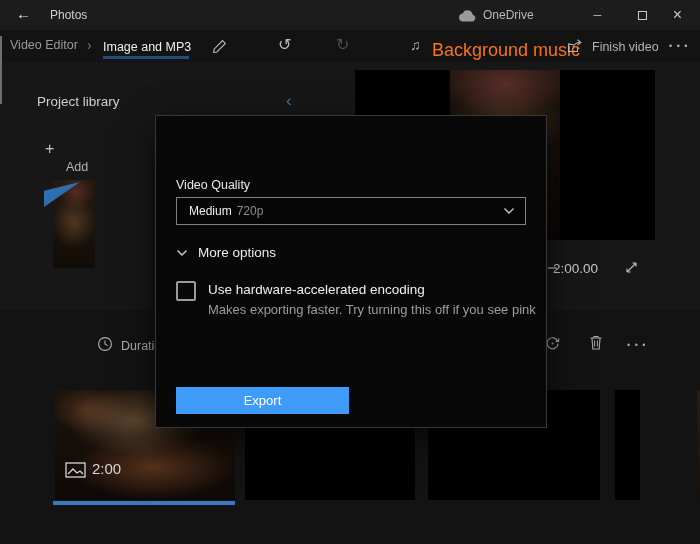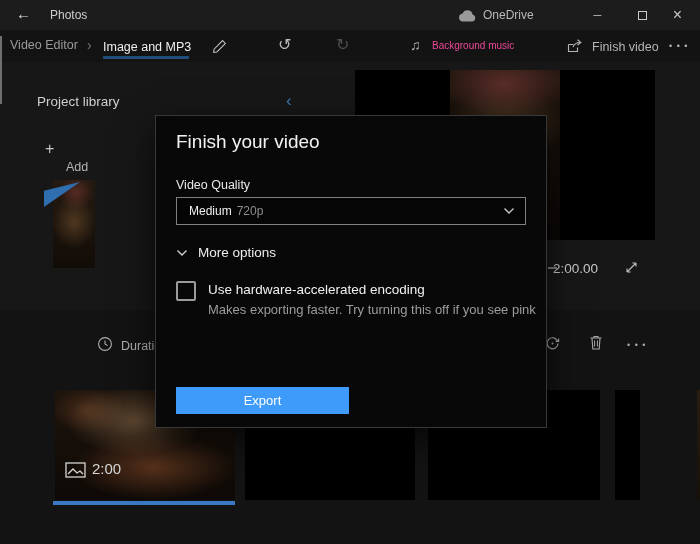--- a/index.html
+++ b/index.html
@@ -112,21 +112,21 @@
         <path d="M11.3 1.7l3 3L5.2 13.8 1.8 14.2 2.2 10.8z" fill="none" stroke="#c3c3c3" stroke-width="1.1"></path>
       </svg>
     </span>
 
     <span class="abs icon" style="left:278px;top:7px;font-size:16px;color:#b9b9b9;">↺</span>
     <span class="abs icon" style="left:336px;top:7px;font-size:16px;color:#4f4f4f;">↻</span>
 
     <div class="sep" style="left:386px;"></div>
 
     <span class="abs icon" style="left:410px;top:8px;font-size:14px;color:#b5b5b5;">♫</span>
-    <span class="abs txt" style="left:432px;top:10px;font-size:10px;color:#ec4899;">Background music</span>
+    <span class="abs txt" style="left:432px;top:10px;font-size:18px;color:#f97316;">Background music</span>
 
     <div class="sep" style="left:545px;"></div>
 
     <span class="abs" style="left:566px;top:8px;">
       <svg width="17" height="16" viewBox="0 0 17 16">
         <path d="M2.5 6.5h5M2.5 6.5v7h9v-4" fill="none" stroke="#b5b5b5" stroke-width="1.1"></path>
         <path d="M7 9c1.5-3.5 4-4.5 7-4.5" fill="none" stroke="#b5b5b5" stroke-width="1.1"></path>
         <path d="M11.5 1.8L14.8 4.4 11.5 7" fill="none" stroke="#b5b5b5" stroke-width="1.1"></path>
       </svg>
     </span>
@@ -194,21 +194,20 @@
     </div>
     <div class="tl-bar"></div>
 
     <div class="cell" style="left:245px;width:170px;"></div>
     <div class="cell" style="left:428px;width:172px;"></div>
     <div class="cell" style="left:615px;width:25px;"></div>
     <div class="edge-sliver"></div>
   </div>
 
   <div class="dialog">
-    <div class="dlg-title">Finish your video</div>
 
     <div class="dlg-label" style="left:20px;top:62px;">Video Quality</div>
 
     <div class="select">
       <span>Medium</span>
       <span class="suffix">720p</span>
       <span class="abs" style="right:10px;top:9px;">
         <svg width="12" height="8" viewBox="0 0 12 8">
             <path class="chev-svg" d="M1.5 1.5L6 6l4.5-4.5"></path>
           </svg>

